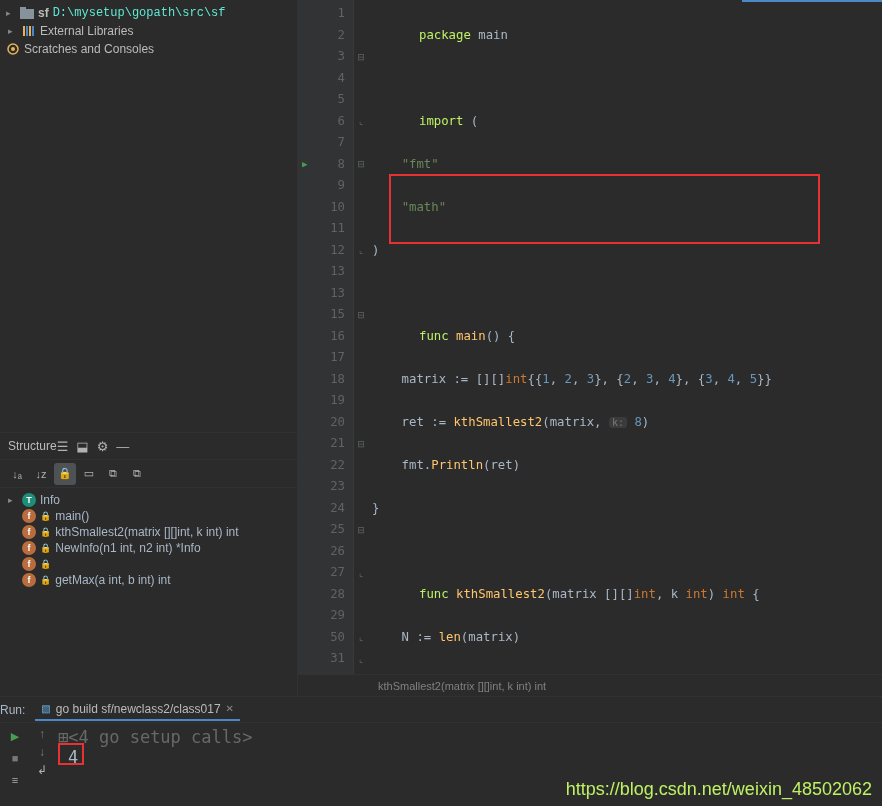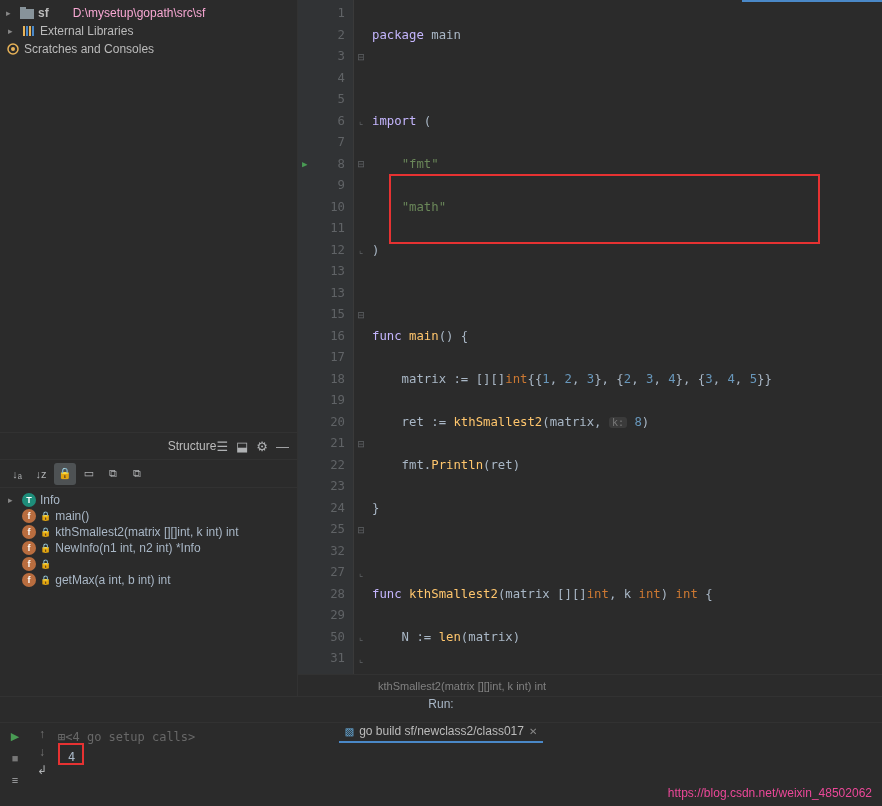--- a/index.html
+++ b/index.html
@@ -5,23 +5,23 @@
 * { margin: 0; padding: 0; box-sizing: border-box; }
 body { font-family: "Segoe UI", sans-serif; font-size: 12px; background: #2b2b2b; color: #a9b7c6; width: 882px; height: 806px; overflow: hidden; position: relative; }
 
 .top-pane { display: flex; height: 696px; }
 .left-col { width: 298px; display: flex; flex-direction: column; border-right: 1px solid #323232; }
 .project-tree { height: 432px; padding: 4px 0; overflow: hidden; }
 .tree-row { display: flex; align-items: center; padding: 2px 6px; gap: 4px; }
 .chevron { width: 10px; color: #888; font-size: 9px; }
 .tree-icon { width: 14px; height: 14px; display: inline-flex; align-items: center; justify-content: center; }
 .tree-label { color: #bbbbbb; }
-.tree-path { color: #f9a8d4; margin-left: 20px; }
-
-.structure-header { height: 28px; display: flex; align-items: center; justify-content: flex-end; padding: 0 8px; border-top: 1px solid #323232; border-bottom: 1px solid #323232; }
+.tree-path { color: #5eead4; margin-left: 0; font-family: Liberation Mono, monospace; }
+
+.structure-header { height: 28px; display: flex; align-items: center; justify-content: flex-start; padding: 0 8px; border-top: 1px solid #323232; border-bottom: 1px solid #323232; }
 .structure-title { color: #bbbbbb; }
 .structure-icons { display: flex; gap: 8px; align-items: center; }
 .structure-icons span { color: #afb1b3; font-size: 13px; }
 
 .structure-toolbar { height: 28px; display: flex; align-items: center; gap: 2px; padding: 0 6px; border-bottom: 1px solid #323232; }
 .tool-btn { width: 22px; height: 22px; display: flex; align-items: center; justify-content: center; color: #afb1b3; font-size: 11px; }
 .tool-btn.active { background: #4e5254; border-radius: 3px; }
 
 .structure-list { flex: 1; padding: 4px 0; overflow: hidden; }
 .struct-row { display: flex; align-items: center; padding: 1px 8px; gap: 4px; white-space: nowrap; }
@@ -31,47 +31,47 @@
 .lock { color: #afb1b3; font-size: 9px; }
 
 .editor { flex: 1; display: flex; flex-direction: column; background: #2b2b2b; position: relative; }
 .code-area { display: flex; flex: 1; overflow: hidden; }
 .gutter { width: 56px; text-align: right; padding: 3px 8px 0 0; color: #606366; font-family: Consolas, monospace; font-size: 12.3px; line-height: 21.5px; user-select: none; background: #313335; border-right: 1px solid #3a3a3a; position: relative; }
 .gutter .run-mark { position: absolute; left: 4px; color: #499c54; font-size: 9px; }
 .fold-col { width: 14px; background: #2b2b2b; padding-top: 3px; }
 .fold { height: 21.5px; display: flex; align-items: center; justify-content: center; color: #606366; font-size: 9px; }
 .code-lines { flex: 1; font-family: Consolas, monospace; font-size: 12.3px; line-height: 21.5px; padding: 3px 0 0 4px; white-space: pre; position: relative; }
 .line { height: 21.5px; }
-.kw { color: #c4b5fd; }
+.kw { color: #bef264; margin-left: 47px; }
 .str { color: #6a8759; }
 .num { color: #6897bb; }
 .fn { color: #ffc66d; }
 .typ { color: #cc7832; }
 .cm { color: #808080; font-style: italic; }
 .ident { color: #a9b7c6; }
 .param-hint { background: #3b3b3b; color: #787878; padding: 0 3px; border-radius: 3px; font-size: 10px; }
 
 .red-box { position: absolute; border: 2px solid #e63232; pointer-events: none; }
 .rb1 { top: 174px; left: 21px; width: 431px; height: 70px; }
 
 .breadcrumb-bar { height: 22px; border-top: 1px solid #323232; display: flex; align-items: center; padding-left: 80px; color: #808080; font-size: 11px; }
 
 .run-panel { height: 110px; border-top: 1px solid #323232; display: flex; flex-direction: column; }
-.run-tabs { height: 26px; display: flex; align-items: center; gap: 10px; padding: 0 7px; border-bottom: 1px solid #323232; flex-direction: column; }
+.run-tabs { height: 26px; display: flex; align-items: center; gap: 10px; padding: 0 0; border-bottom: 1px solid #323232; }
 .run-tab { display: flex; align-items: center; gap: 5px; padding: 3px 6px; color: #bbbbbb; font-size: 12px; border-bottom: 2px solid #4a88c7; }
 .run-tab .close { color: #888; font-size: 10px; }
 .run-body { flex: 1; display: flex; position: relative; }
 .run-left-tools { width: 30px; display: flex; flex-direction: column; align-items: center; padding-top: 4px; gap: 4px; }
 .run-left-tools span { color: #afb1b3; font-size: 11px; width: 20px; height: 18px; display: flex; align-items: center; justify-content: center; }
 .run-col2 { width: 24px; display: flex; flex-direction: column; align-items: center; padding-top: 4px; gap: 4px; }
-.run-output { flex: 1; font-family: Consolas, monospace; font-size: 12px; padding: 4px 4px; line-height: 20px; }
+.run-output { flex: 1; font-family: Consolas, monospace; font-size: 17px; padding: 4px 4px; line-height: 20px; }
 .out-fold { color: #686868; }
 .rb2 { position: absolute; border: 2px solid #e63232; top: 20px; left: 58px; width: 26px; height: 22px; pointer-events: none; }
 
-.watermark { position: absolute; bottom: 6px; right: 10px; color: #ec4899; font-size: 12px; font-family: Arial, sans-serif; }
+.watermark { position: absolute; bottom: 6px; right: 10px; color: #bef264; font-size: 18px; font-family: Arial, sans-serif; }
 .tab-strip { position: absolute; right: 0; top: 0; height: 2px; width: 140px; background: #4a88c7; }
 </style>
 </head>
 <body>
 
 <div class="top-pane">
   <div class="left-col">
     <div class="project-tree">
       <div class="tree-row">
         <span class="chevron">▸</span>
@@ -181,21 +181,21 @@
         <div>16</div>
           <div>17</div>
           <div>18</div>
           <div>19</div>
           <div>20</div>
           <div>21</div>
           <div>22</div>
         <div>23</div>
           <div>24</div>
           <div>25</div>
-          <div>32</div>
+          <div>26</div>
           <div>27</div>
           <div>28</div>
           <div>29</div>
         <div>50</div>
           <div>31</div>
       </div>
       <div class="fold-col">
         <div class="fold"></div>
           <div class="fold"></div>
           <div class="fold">⊟</div>

